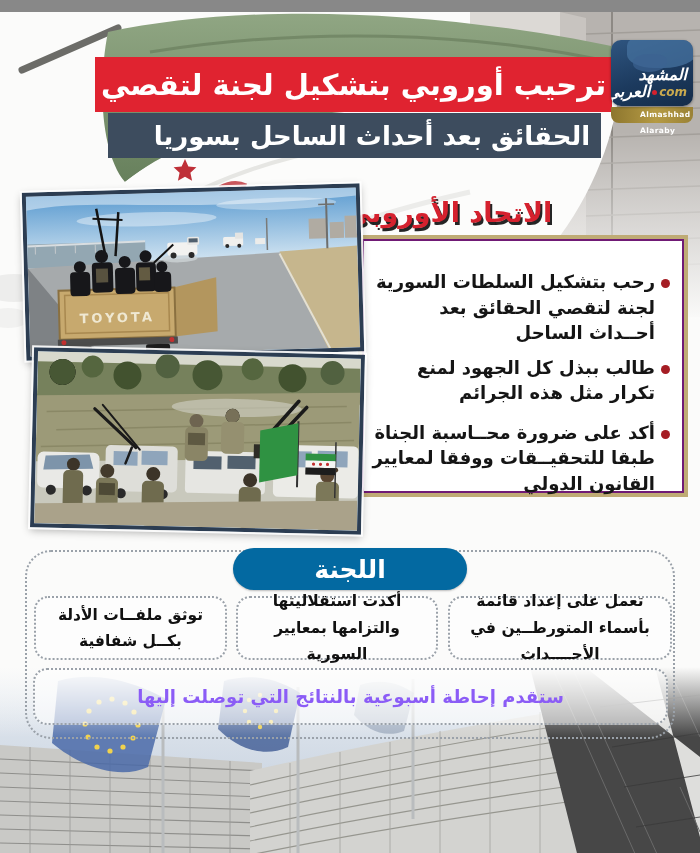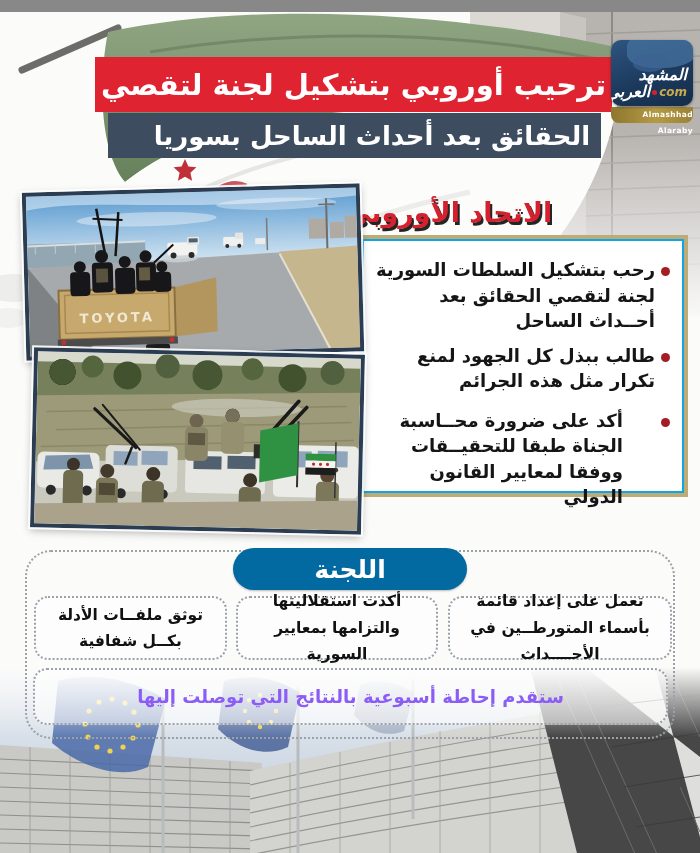--- a/index.html
+++ b/index.html
@@ -42,44 +42,44 @@
     background:#3c6391; opacity:.7; border-radius:50% 40% 60% 50%;
   }
   .logo-text { position:absolute; bottom:5px; right:6px; text-align:right; line-height:1.05; }
   .logo-line { color:#fff; font-weight:bold; font-size:16px; display:block; }
   .logo-line2-wrap { display:flex; align-items:center; justify-content:flex-end; gap:2px; }
   .logo-com { color:#c9a94e; font-size:12px; font-weight:bold; direction:ltr; }
   .logo-dot { width:5px; height:5px; border-radius:50%; background:#d5212e; display:inline-block; }
   .logo-strip {
     margin-top:1px; height:16px; border-radius:0 0 8px 8px;
     background:linear-gradient(90deg,#8d762e, #b59a44 55%, #9a8236);
-    color:#fff; font-size:7.5px; font-weight:bold; text-align:right; line-height:16px;
-    letter-spacing:.4px; direction:ltr;
+    color:#fff; font-size:7.5px; font-weight:bold; text-align:left; line-height:16px;
+    letter-spacing:.4px; direction:ltr;padding-left:29px;
   }
 
   
   .photo {
     position:absolute; border:4px solid #2c3d52; outline:2px solid rgba(255,255,255,.9);
     box-shadow:0 3px 8px rgba(0,0,0,.3); z-index:5; overflow:hidden; background:#cfe2f0;
   }
   .photo-1 { left:24px; top:176px; width:338px; height:168px; transform:rotate(-1.6deg); }
   .photo-2 { left:32px; top:339px; width:331px; height:180px; transform:rotate(1.3deg); }
 
   
   .eu-heading {
     position:absolute; right:26px; top:185px; width:330px; z-index:4;
     text-align:left; direction:rtl;
     color:#d5212e; font-weight:bold; font-size:27px;
     text-shadow:2px 3px 0 rgba(25,25,25,.95);
     white-space:nowrap;
   }
   .eu-box {
     position:absolute; left:362px; top:227px; width:322px; height:254px; z-index:4;
-    background:#ffffff; border:2px solid #0ea5e9; box-shadow:0 0 0 4px #bfab75;
-    padding:16px 12px 8px 8px; direction:rtl;
+    background:#ffffff; border:2px solid #701a75; box-shadow:0 0 0 4px #bfab75;
+    padding:28px 12px 8px 8px; direction:rtl;
   }
   .eu-bullet { display:flex; align-items:flex-start; margin-bottom:9px; }
   .eu-bullet-dot {
     flex:0 0 auto; width:9px; height:9px; border-radius:50%; background:#a51d24;
     margin-top:10px; margin-left:6px;
   }
   .eu-bullet-text {
     color:#151515; font-weight:bold; font-size:18px; line-height:1.42; text-align:right;
   }
 
@@ -484,21 +484,21 @@
 
   <div class="eu-box">
     <div class="eu-bullet">
       <span class="eu-bullet-dot"></span>
       <span class="eu-bullet-text">رحب بتشكيل السلطات السورية لجنة لتقصي الحقائق بعد أحــداث الساحل</span>
     </div>
     <div class="eu-bullet">
       <span class="eu-bullet-dot"></span>
       <span class="eu-bullet-text">طالب ببذل كل الجهود لمنع تكرار مثل هذه الجرائم</span>
     </div>
-    <div class="eu-bullet" style="margin-top:14px;gap:32px;">
+    <div class="eu-bullet" style="margin-top:14px;">
       <span class="eu-bullet-dot"></span>
       <span class="eu-bullet-text">أكد على ضرورة محــاسبة الجناة طبقا للتحقيــقات ووفقا لمعايير القانون الدولي</span>
     </div>
   </div>
 
   <div class="committee-outer"></div>
   <div class="committee-pill">اللجنة</div>
 
   <div class="committee-box committee-box-right">تعمل على إعداد قائمة بأسماء المتورطــين في الأحــــداث</div>
   <div class="committee-box committee-box-middle">أكدت استقلاليتها والتزامها بمعايير السورية</div>

